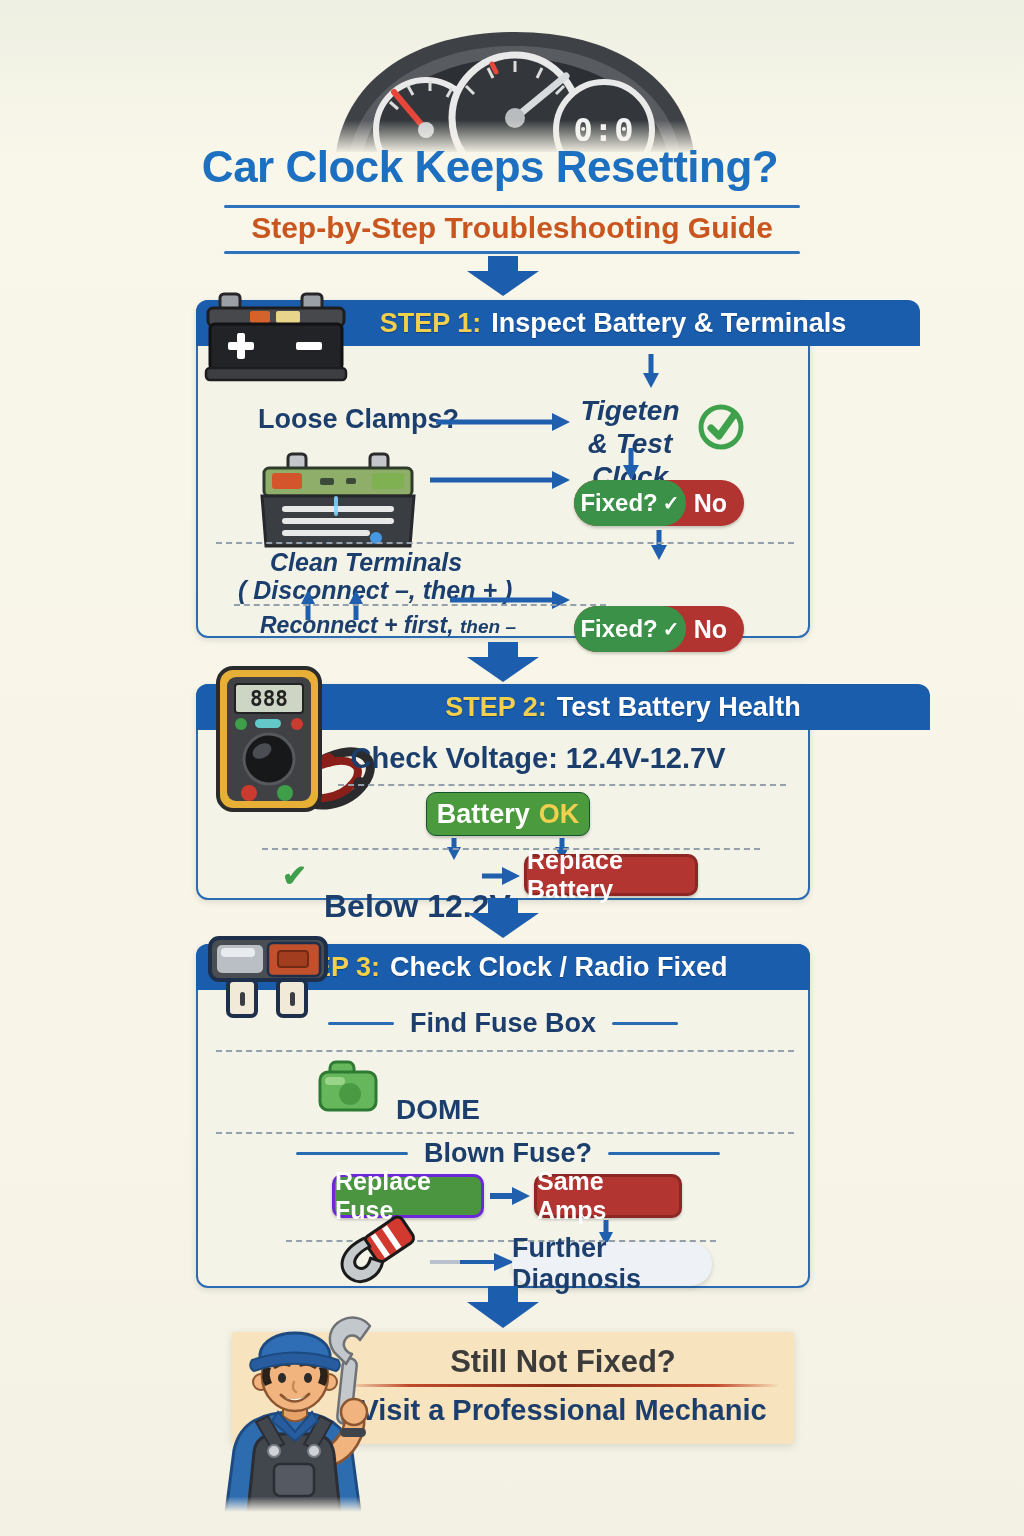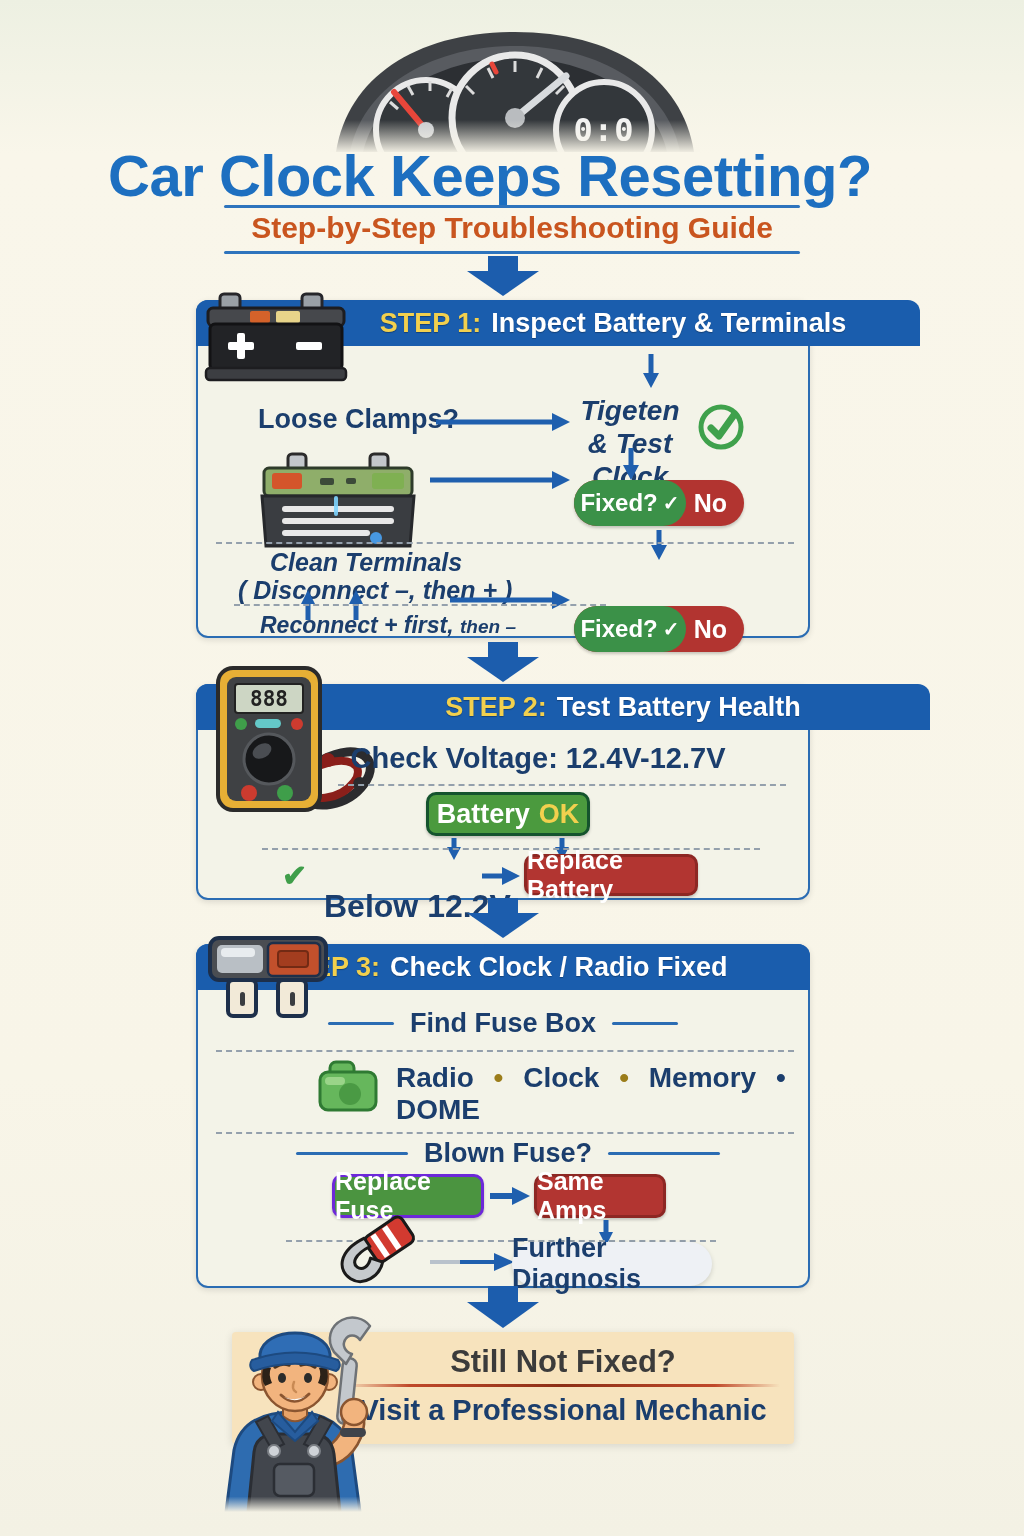--- a/index.html
+++ b/index.html
@@ -5,21 +5,21 @@
   html,body{margin:0;padding:0;background:#e9e7da;}
   #page{
     position:relative;width:1024px;height:1536px;overflow:hidden;margin:0 auto;
     background:linear-gradient(180deg,#edf0e2 0%,#f9f6ea 10%,#f8f5e8 70%,#f3f1e4 100%);
     font-family:"Liberation Sans",sans-serif;font-weight:700;
   }
   .abs{position:absolute;}
   .navy{color:#1b3e6d;}
   .center{text-align:center;}
   
-  .title{left:0;top:142px;width:980px;font-size:58px;letter-spacing:-0.5px;color:#1d6fc0;}
+  .title{left:0;top:142px;width:980px;font-size:44px;letter-spacing:-0.5px;color:#1d6fc0;}
   .subtitle{left:0;top:211px;width:1024px;font-size:30px;color:#c9551f;}
   .rule-blue{height:3px;background:#2e74bd;border-radius:2px;}
   
   .stepbox{
     left:196px;width:614px;background:#f3f3e8;border:2px solid #2a6cb3;border-radius:12px;
     box-shadow:0 2px 6px rgba(0,0,0,0.12);box-sizing:border-box;
   }
   .stephead{
     position:absolute;left:-2px;top:-2px;width:614px;height:46px;background:#1a5dad;
     border-radius:12px 12px 0 0;display:flex;align-items:center;justify-content:center;
@@ -227,21 +227,21 @@
       <circle cx="31" cy="60" r="6" fill="#3f9e4a"></circle>
       <rect x="45" y="55" width="26" height="9" rx="4.5" fill="#64c8c8"></rect>
       <circle cx="87" cy="60" r="6" fill="#cc3b2f"></circle>
       <circle cx="59" cy="95" r="25" fill="#17181a" stroke="#55585c" stroke-width="3"></circle>
       <ellipse cx="52" cy="87" rx="10" ry="7" fill="#4a4d52" transform="rotate(-30 52 87)"></ellipse>
       <circle cx="39" cy="129" r="8" fill="#cc3b2f"></circle>
         <circle cx="75" cy="129" r="8" fill="#3f9e4a"></circle>
     </svg>
     <div class="abs navy center" style="left:120px;top:56px;width:440px;font-size:29px;">Check Voltage: 12.4V-12.7V</div>
     <div class="abs dash" style="left:140px;top:98px;width:448px;"></div>
-    <div class="abs btn" style="left:228px;top:106px;width:164px;height:44px;background:#4b9a3e;border:3px solid #14532d;border-radius:10px;font-size:27px;gap:9px;">
+    <div class="abs btn" style="left:228px;top:106px;width:164px;height:44px;background:#4b9a3e;border:1px solid #14532d;border-radius:10px;font-size:27px;gap:9px;">
       <span>Battery</span>
       <span style="color:#f2d04e;">OK</span>
     </div>
     <svg class="abs" style="left:248px;top:152px;" width="16" height="22" viewBox="0 0 16 22">
       <line x1="8" y1="0" x2="8" y2="11" stroke="#1f5fae" stroke-width="5"></line>
         <path d="M1 9 L8 22 L15 9 Z" fill="#1f5fae"></path>
     </svg>
     <svg class="abs" style="left:356px;top:152px;" width="16" height="22" viewBox="0 0 16 22">
       <line x1="8" y1="0" x2="8" y2="11" stroke="#1f5fae" stroke-width="5"></line>
         <path d="M1 9 L8 22 L15 9 Z" fill="#1f5fae"></path>
@@ -284,41 +284,33 @@
       <span class="hl" style="width:66px;"></span>
     </div>
     <div class="abs dash" style="left:18px;top:104px;width:578px;"></div>
 
     <svg class="abs" style="left:118px;top:112px;" width="64" height="56" viewBox="0 0 64 56">
       <rect x="14" y="4" width="24" height="16" rx="6" fill="#66b75c" stroke="#2f7a33" stroke-width="3"></rect>
       <rect x="4" y="14" width="56" height="38" rx="8" fill="#66b75c" stroke="#2f7a33" stroke-width="3"></rect>
       <rect x="9" y="19" width="20" height="8" rx="4" fill="#9ad489"></rect>
       <circle cx="34" cy="36" r="11" fill="#4a9a44"></circle>
     </svg>
-    <div class="abs navy" style="left:198px;top:116px;font-size:28px;">
-      <span>Radio</span>
-      <span style="color:#9b7d1a;margin:0 12px;">•</span>
-      <span>Clock</span>
-      <span style="color:#9b7d1a;margin:0 12px;">•</span>
-      <span>Memory</span>
-      <span style="margin:0 0 0 12px;">•</span>
-    </div>
     <div class="abs navy" style="left:198px;top:148px;font-size:28px;">DOME</div>
     <div class="abs dash" style="left:18px;top:186px;width:578px;"></div>
     <div class="abs linehead" style="left:5px;top:192px;width:100%;">
       <span class="hl" style="width:112px;"></span>
       <span>Blown Fuse?</span>
       <span class="hl" style="width:112px;"></span>
     </div>
     <div class="abs btn btn-green" style="left:134px;top:228px;width:152px;height:44px;font-size:25px;">Replace Fuse</div>
     <svg class="abs" style="left:292px;top:240px;" width="40" height="20" viewBox="0 0 40 20">
       <line x1="0" y1="10" x2="24" y2="10" stroke="#1f5fae" stroke-width="6"></line>
         <path d="M22 1 L40 10 L22 19 Z" fill="#1f5fae"></path>
     </svg>
-    <div class="abs btn btn-red" style="left:336px;top:228px;width:132px;height:44px;font-size:25px;">Same Amps</div>
+    <div class="abs btn btn-red" style="left:336px;top:228px;width:148px;height:44px;font-size:25px;">Same Amps</div>
     <svg class="abs" style="left:400px;top:274px;" width="16" height="26" viewBox="0 0 16 26">
       <line x1="8" y1="0" x2="8" y2="14" stroke="#1f5fae" stroke-width="5"></line>
         <path d="M1 12 L8 26 L15 12 Z" fill="#1f5fae"></path>
     </svg>
     <div class="abs dash" style="left:88px;top:294px;width:430px;"></div>
 
     <svg class="abs" style="left:128px;top:266px;" width="100" height="76" viewBox="0 0 100 76">
       <g transform="rotate(-34 50 40)">
         <rect x="46" y="22" width="44" height="30" rx="6" fill="#d23a30" stroke="#1a1a1a" stroke-width="3"></rect>
         <line x1="57" y1="24" x2="57" y2="50" stroke="#fff" stroke-width="6"></line>

